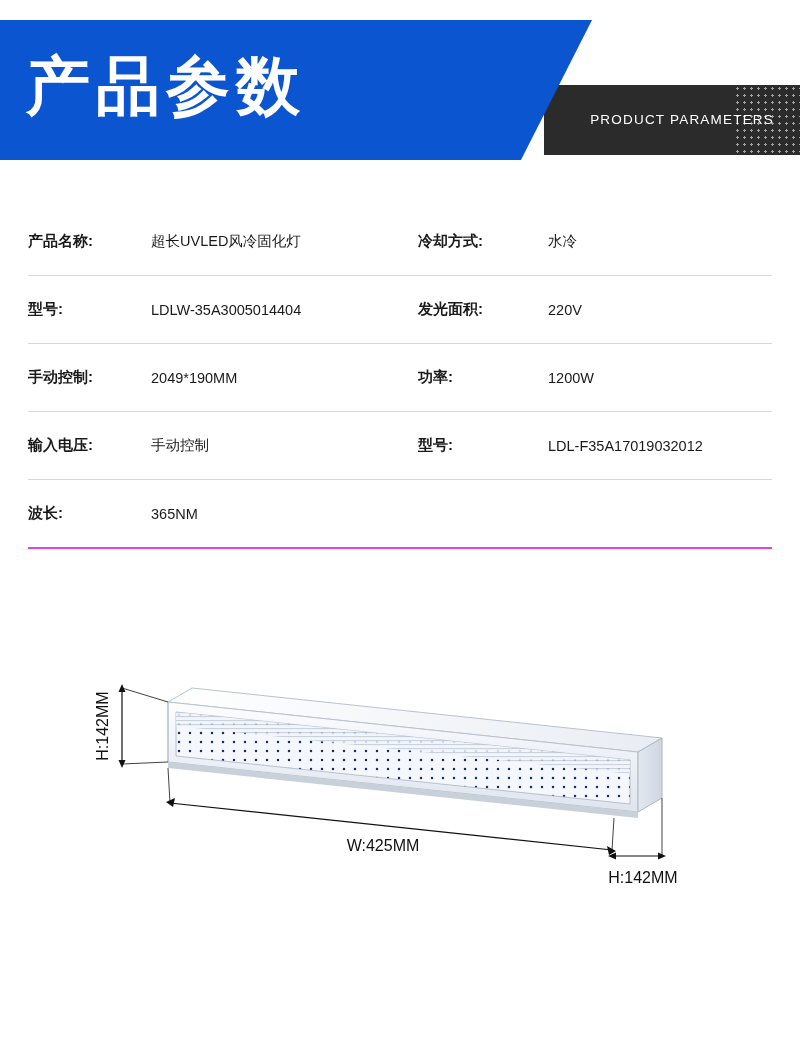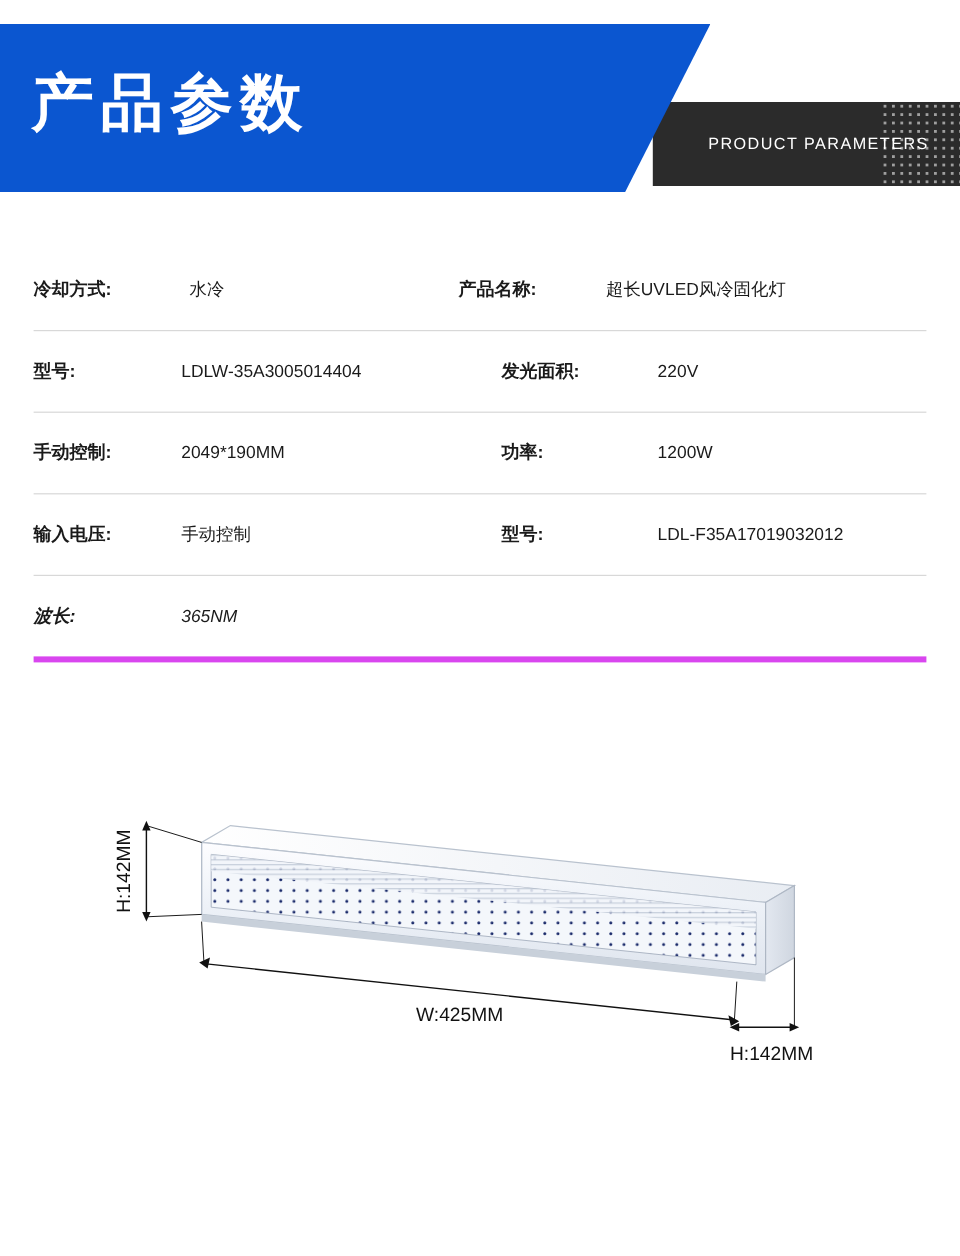--- a/index.html
+++ b/index.html
@@ -72,21 +72,21 @@
     height: 140px;
     background: #1565e0;
     clip-path: polygon(0 0, 100% 0, 95% 60%, 0 60%);
     opacity: 0.0;
   }
   .header-title {
     position: absolute;
     left: 26px;
     top: 86px;
     color: #ffffff;
-    font-size: 52px;
+    font-size: 64px;
     font-weight: bold;
     letter-spacing: 6px;
     font-family: "DejaVu Sans", "Liberation Sans", sans-serif;
     line-height: 1;
     transform: translateY(-50%);
   }
 
   
   .spec-table {
     position: absolute;
@@ -94,22 +94,21 @@
     top: 208px;
     width: 744px;
   }
   .spec-row {
     display: flex;
     height: 67px;
     border-bottom: 1px solid #d8d8d8;
     align-items: center;
   }
   .spec-row:last-child {
-    border-bottom: 5px solid #d946ef;
-    font-style: italic;
+    border-bottom: 2px solid #d946ef;
   }
   .spec-cell {
     display: flex;
     align-items: center;
     height: 100%;
   }
   .spec-cell.left  { width: 390px; }
   .spec-cell.right { width: 354px; }
   .spec-label {
     font-size: 15px;
@@ -154,27 +153,27 @@
 
   <div class="header-blue"></div>
   <div class="header-blue-light"></div>
 
   <div class="header-title">产品参数</div>
 </div>
 
 <div class="spec-table">
 
   <div class="spec-row">
+    <div class="spec-cell left">
+      <div class="spec-label lbl-w1">产品名称:</div>
+      <div class="spec-value">超长UVLED风冷固化灯</div>
+    </div>
     <div class="spec-cell right">
       <div class="spec-label lbl-w2">冷却方式:</div>
       <div class="spec-value">水冷</div>
-    </div>
-    <div class="spec-cell left">
-      <div class="spec-label lbl-w1">产品名称:</div>
-      <div class="spec-value">超长UVLED风冷固化灯</div>
     </div>
   </div>
 
   <div class="spec-row">
     <div class="spec-cell left">
       <div class="spec-label lbl-w1">型号:</div>
       <div class="spec-value">LDLW-35A3005014404</div>
     </div>
     <div class="spec-cell right">
       <div class="spec-label lbl-w2">发光面积:</div>

